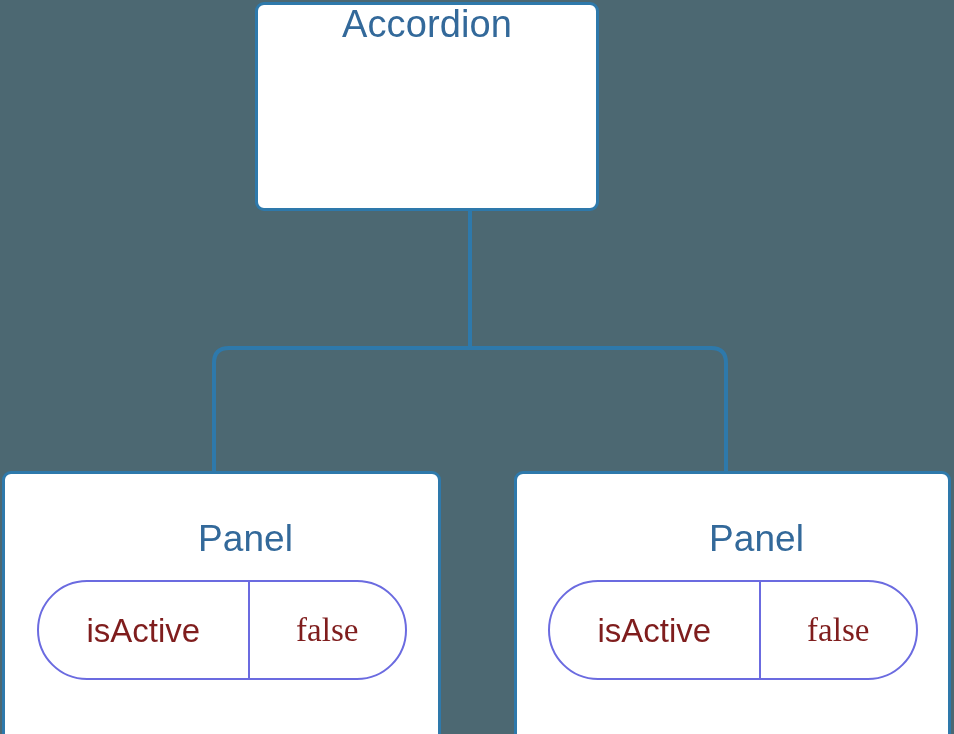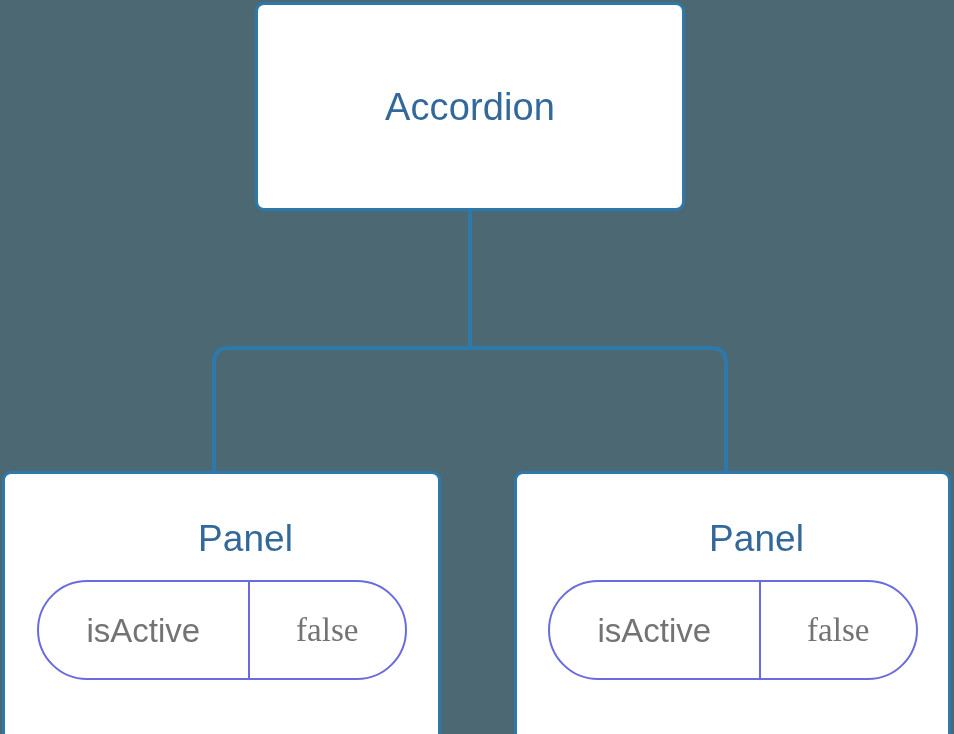--- a/index.html
+++ b/index.html
@@ -39,23 +39,22 @@
     border-radius: 9px;
     box-sizing: border-box;
     display: flex;
     flex-direction: column;
     align-items: center;
   }
 
   .node-root {
     left: 255px;
     top: 2px;
-    width: 430px;
+    width: 344px;
     height: 209px;
-    justify-content: center;
   }
 
   .node-leaf {
     top: 471px;
     width: 439px;
     height: 275px;        
     justify-content: flex-start;
   }
   .node-leaf.left  { left: 2px; }
   .node-leaf.right { left: 514px; width: 437px; }
@@ -80,21 +79,21 @@
     box-sizing: border-box;
     display: flex;
     align-items: stretch;
     background: transparent;
   }
   .pill-key,
   .pill-val {
     display: flex;
     align-items: center;
     justify-content: center;
-    color: #737373;
+    color: #7f1d1d;
     font-size: 33px;
     line-height: 1;
     white-space: nowrap;
     box-sizing: border-box;
   }
   .pill-key {
     width: 57.8%;
     border-right: 2px solid #6b6be0;
   }
   .pill-val {

